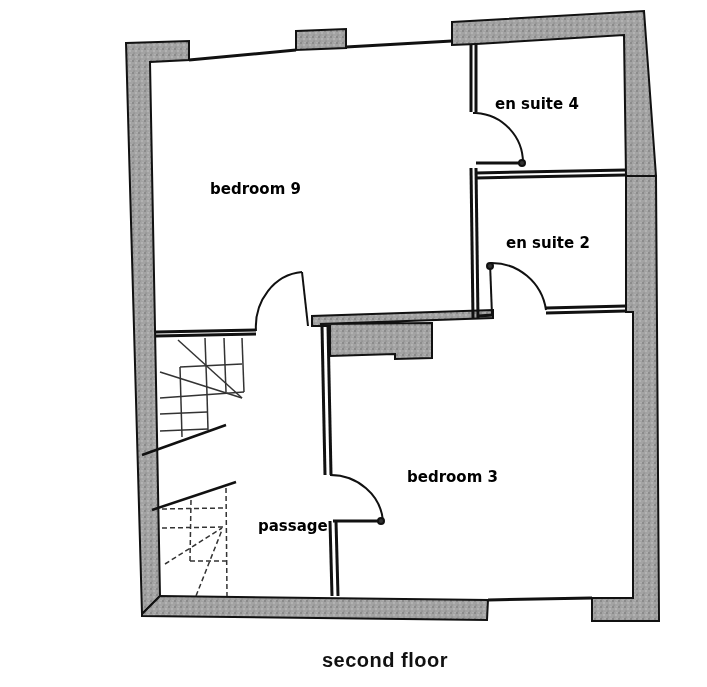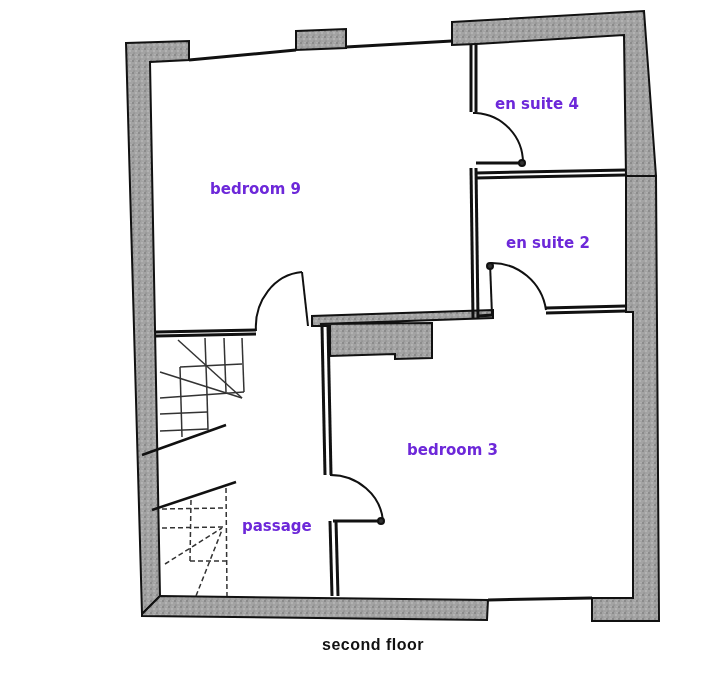--- a/index.html
+++ b/index.html
@@ -3,30 +3,31 @@
 <meta charset="utf-8">
 <style>
   html, body { margin: 0; padding: 0; background: #ffffff; }
   body { width: 707px; height: 687px; position: relative; overflow: hidden; }
   #plan { position: absolute; left: 0; top: 0; }
   .room-label {
     position: absolute;
     font-family: "DejaVu Sans", sans-serif;
     font-weight: bold;
     font-size: 15px;
-    color: #6d28d9;
+    color: #000000;
     white-space: nowrap;
   }
   .caption {
     position: absolute;
     font-family: "Liberation Sans", sans-serif;
     font-weight: bold;
-    font-size: 16px;
+    font-size: 20px;
     color: #111;
     letter-spacing: 0.5px;
+    margin-top: 13px;
   }
 </style>
 </head>
 <body>
 
 <svg id="plan" width="707" height="687" viewBox="0 0 707 687" xmlns="http://www.w3.org/2000/svg">
   <defs>
     <pattern id="speckle" width="6" height="6" patternUnits="userSpaceOnUse">
       <rect width="6" height="6" fill="#a3a3a3"></rect>
       <circle cx="1" cy="1" r="0.8" fill="#6d6d6d"></circle>
@@ -130,16 +131,16 @@
     <line x1="190" y1="561" x2="226" y2="561"></line>
     <line x1="165" y1="564" x2="222" y2="528"></line>
     <line x1="196" y1="596" x2="222" y2="530"></line>
     <line x1="152" y1="510" x2="236" y2="482" stroke="#111" stroke-width="2.5" stroke-dasharray="none"></line>
   </g>
 </svg>
 
 <div class="room-label" style="left:210px; top:180px;">bedroom 9</div>
 <div class="room-label" style="left:495px; top:95px;">en suite 4</div>
 <div class="room-label" style="left:506px; top:234px;">en suite 2</div>
-<div class="room-label" style="left:407px; top:441px;">bedroom 3</div>
-<div class="room-label" style="left:242px; top:517px;">passage</div>
+<div class="room-label" style="left:407px; top:468px;">bedroom 3</div>
+<div class="room-label" style="left:258px; top:517px;">passage</div>
 
 <div class="caption" style="left:322px; top:636px;">second floor</div>
 
 </body></html>

